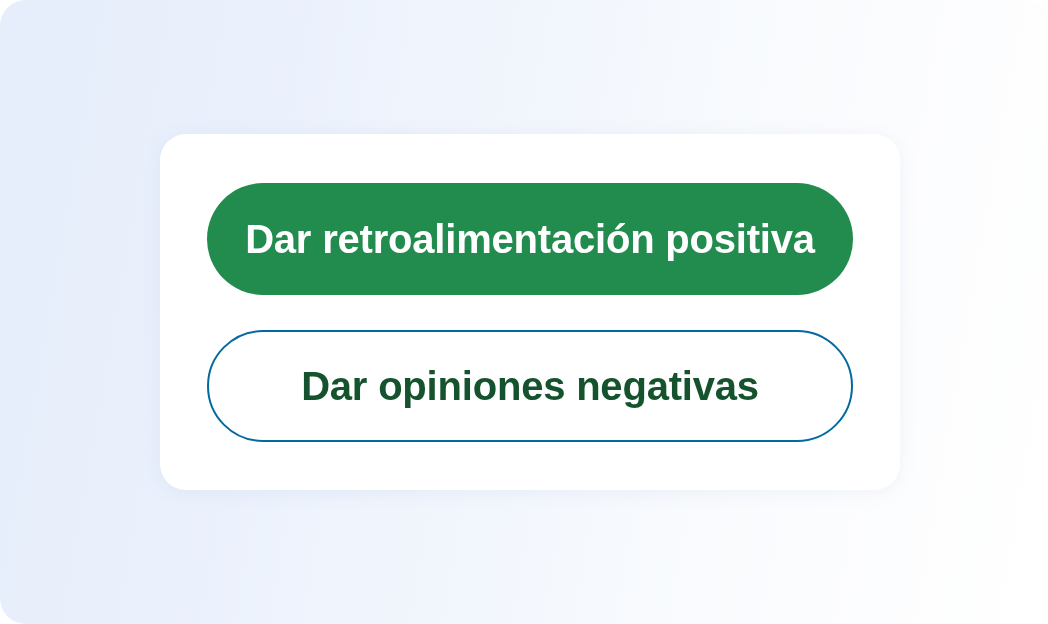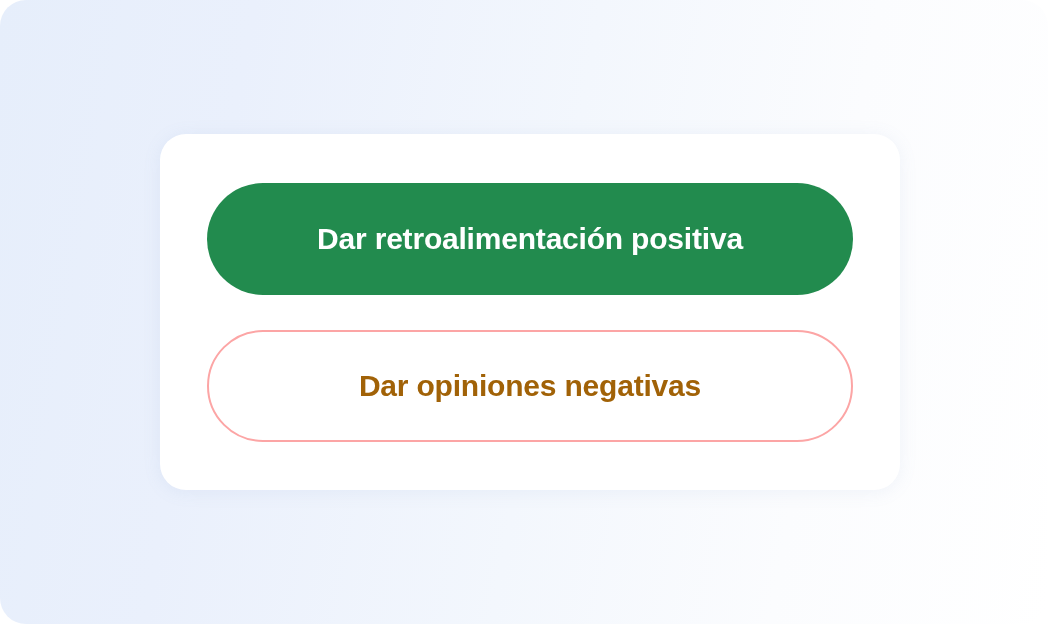--- a/index.html
+++ b/index.html
@@ -57,42 +57,42 @@
   }
 
   .btn {
     width: 646px;
     height: 112px;
     border-radius: 56px;
     box-sizing: border-box;
     display: flex;
     align-items: center;
     justify-content: center;
-    font-size: 30px;
+    font-size: 40px;
     font-weight: bold;
     letter-spacing: -0.2px;
     line-height: 1;
     cursor: pointer;
     padding: 0 24px;
     text-align: left;
     white-space: nowrap;
     user-select: none;
     font-family: "Liberation Sans", sans-serif;
   }
 
   .btn-positive {
     background: #228b4e;
     color: #ffffff;
     border: none;
   }
 
   .btn-negative {
     background: #ffffff;
-    color: #a16207;
-    border: 2px solid #fca5a5;
+    color: #14532d;
+    border: 2px solid #0369a1;
   }
 </style>
 </head>
 <body>
 
 <div id="stage">
 
   <div class="backdrop"></div>
 
   <div class="card">

